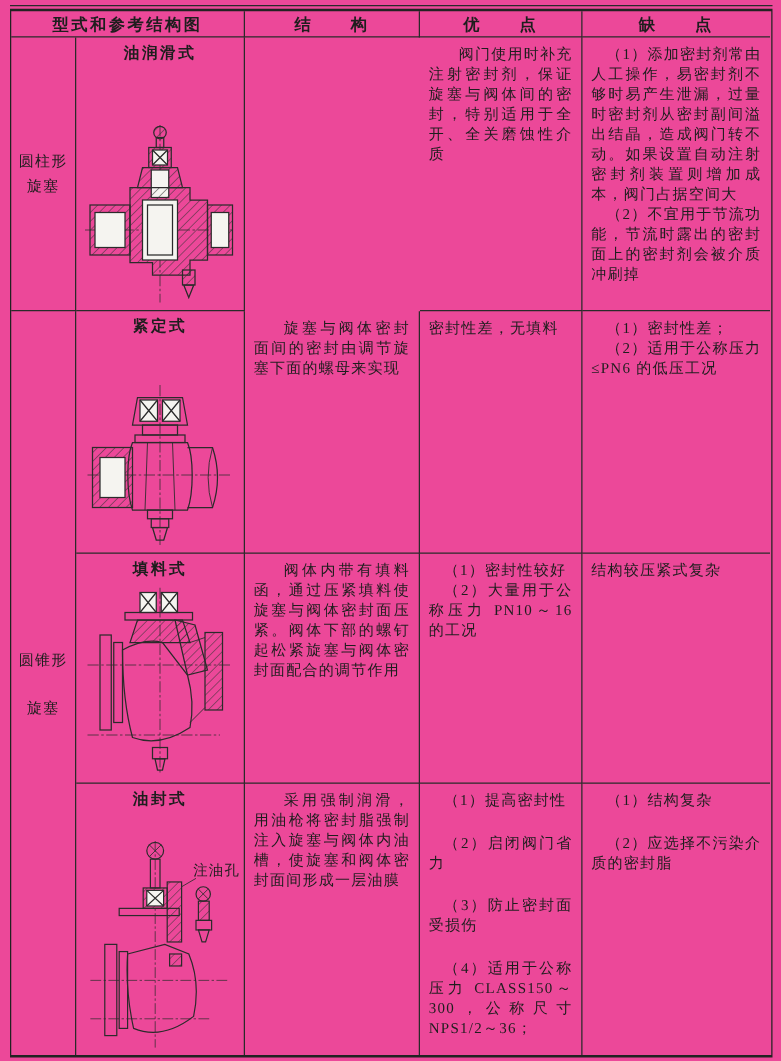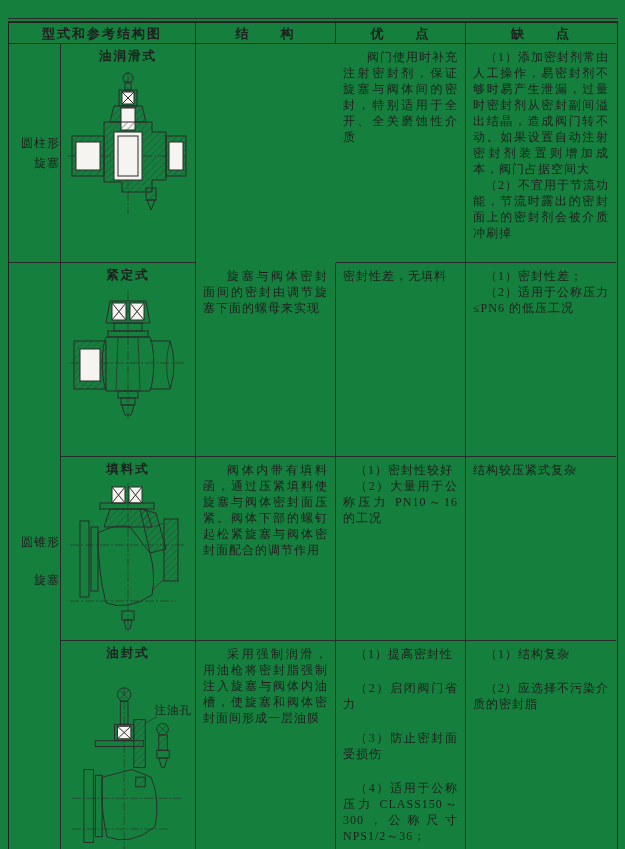--- a/index.html
+++ b/index.html
@@ -1,45 +1,45 @@
 <!DOCTYPE html>
 <html><head>
 <meta charset="utf-8">
 <style>
   * { margin:0; padding:0; box-sizing:border-box; }
   html,body { width:625px; height:849px; }
   body { font-family:"Liberation Serif","DejaVu Serif",serif; background:#e9e8e4; }
   .paper {
-    width:625px; height:849px; background:#15803d; color:#1e1e1e;
-    padding:18px 0 0 8px; overflow:hidden; position:relative;
+    width:625px; height:849px; background:#ec4899; color:#1e1e1e;
+    padding:4px 0 0 8px; overflow:hidden; position:relative;
   }
   .top-rule { width:610px; border-top:1px solid #2a2a2a; margin-bottom:2px; }
   .tbl {
     display:grid;
     grid-template-columns:52px 135px 140px 130px 150px;
     grid-template-rows:21px 219px 194px 184px 217px;
     width:610px;
     border:1.5px solid #222;
     border-top-width:2px;
     border-bottom-width:2px;
   }
   .cell { border-right:1px solid #2a2a2a; border-bottom:1px solid #2a2a2a; overflow:hidden; }
   .last-col { border-right:none; }
   .last-row { border-bottom:none;gap:18px; }
   .th {
     display:flex; align-items:center; justify-content:center;
     font-weight:bold; font-size:13px; letter-spacing:2px; line-height:1;
   }
   .group {
-    display:flex; flex-direction:column; align-items:flex-end; justify-content:center;
+    display:flex; flex-direction:column; align-items:center; justify-content:center;
     font-size:12px; letter-spacing:1px; line-height:20px;
   }
   .diag {
     position:relative; display:flex; flex-direction:column;
-    align-items:center; justify-content:flex-start; padding:4px 2px;
+    align-items:center; justify-content:space-between; padding:4px 2px;
   }
   .dtitle { font-weight:bold; font-size:12.5px; letter-spacing:2px; margin-bottom:5px; }
   .annot {
     position:absolute; top:62px; right:3px;
     font-weight:normal; font-size:11.5px; letter-spacing:1px;
   }
   .txt {
     display:flex; flex-direction:column; 
     padding:5px 7px; font-size:12px; line-height:16px;
     letter-spacing:1px; text-align:justify;

